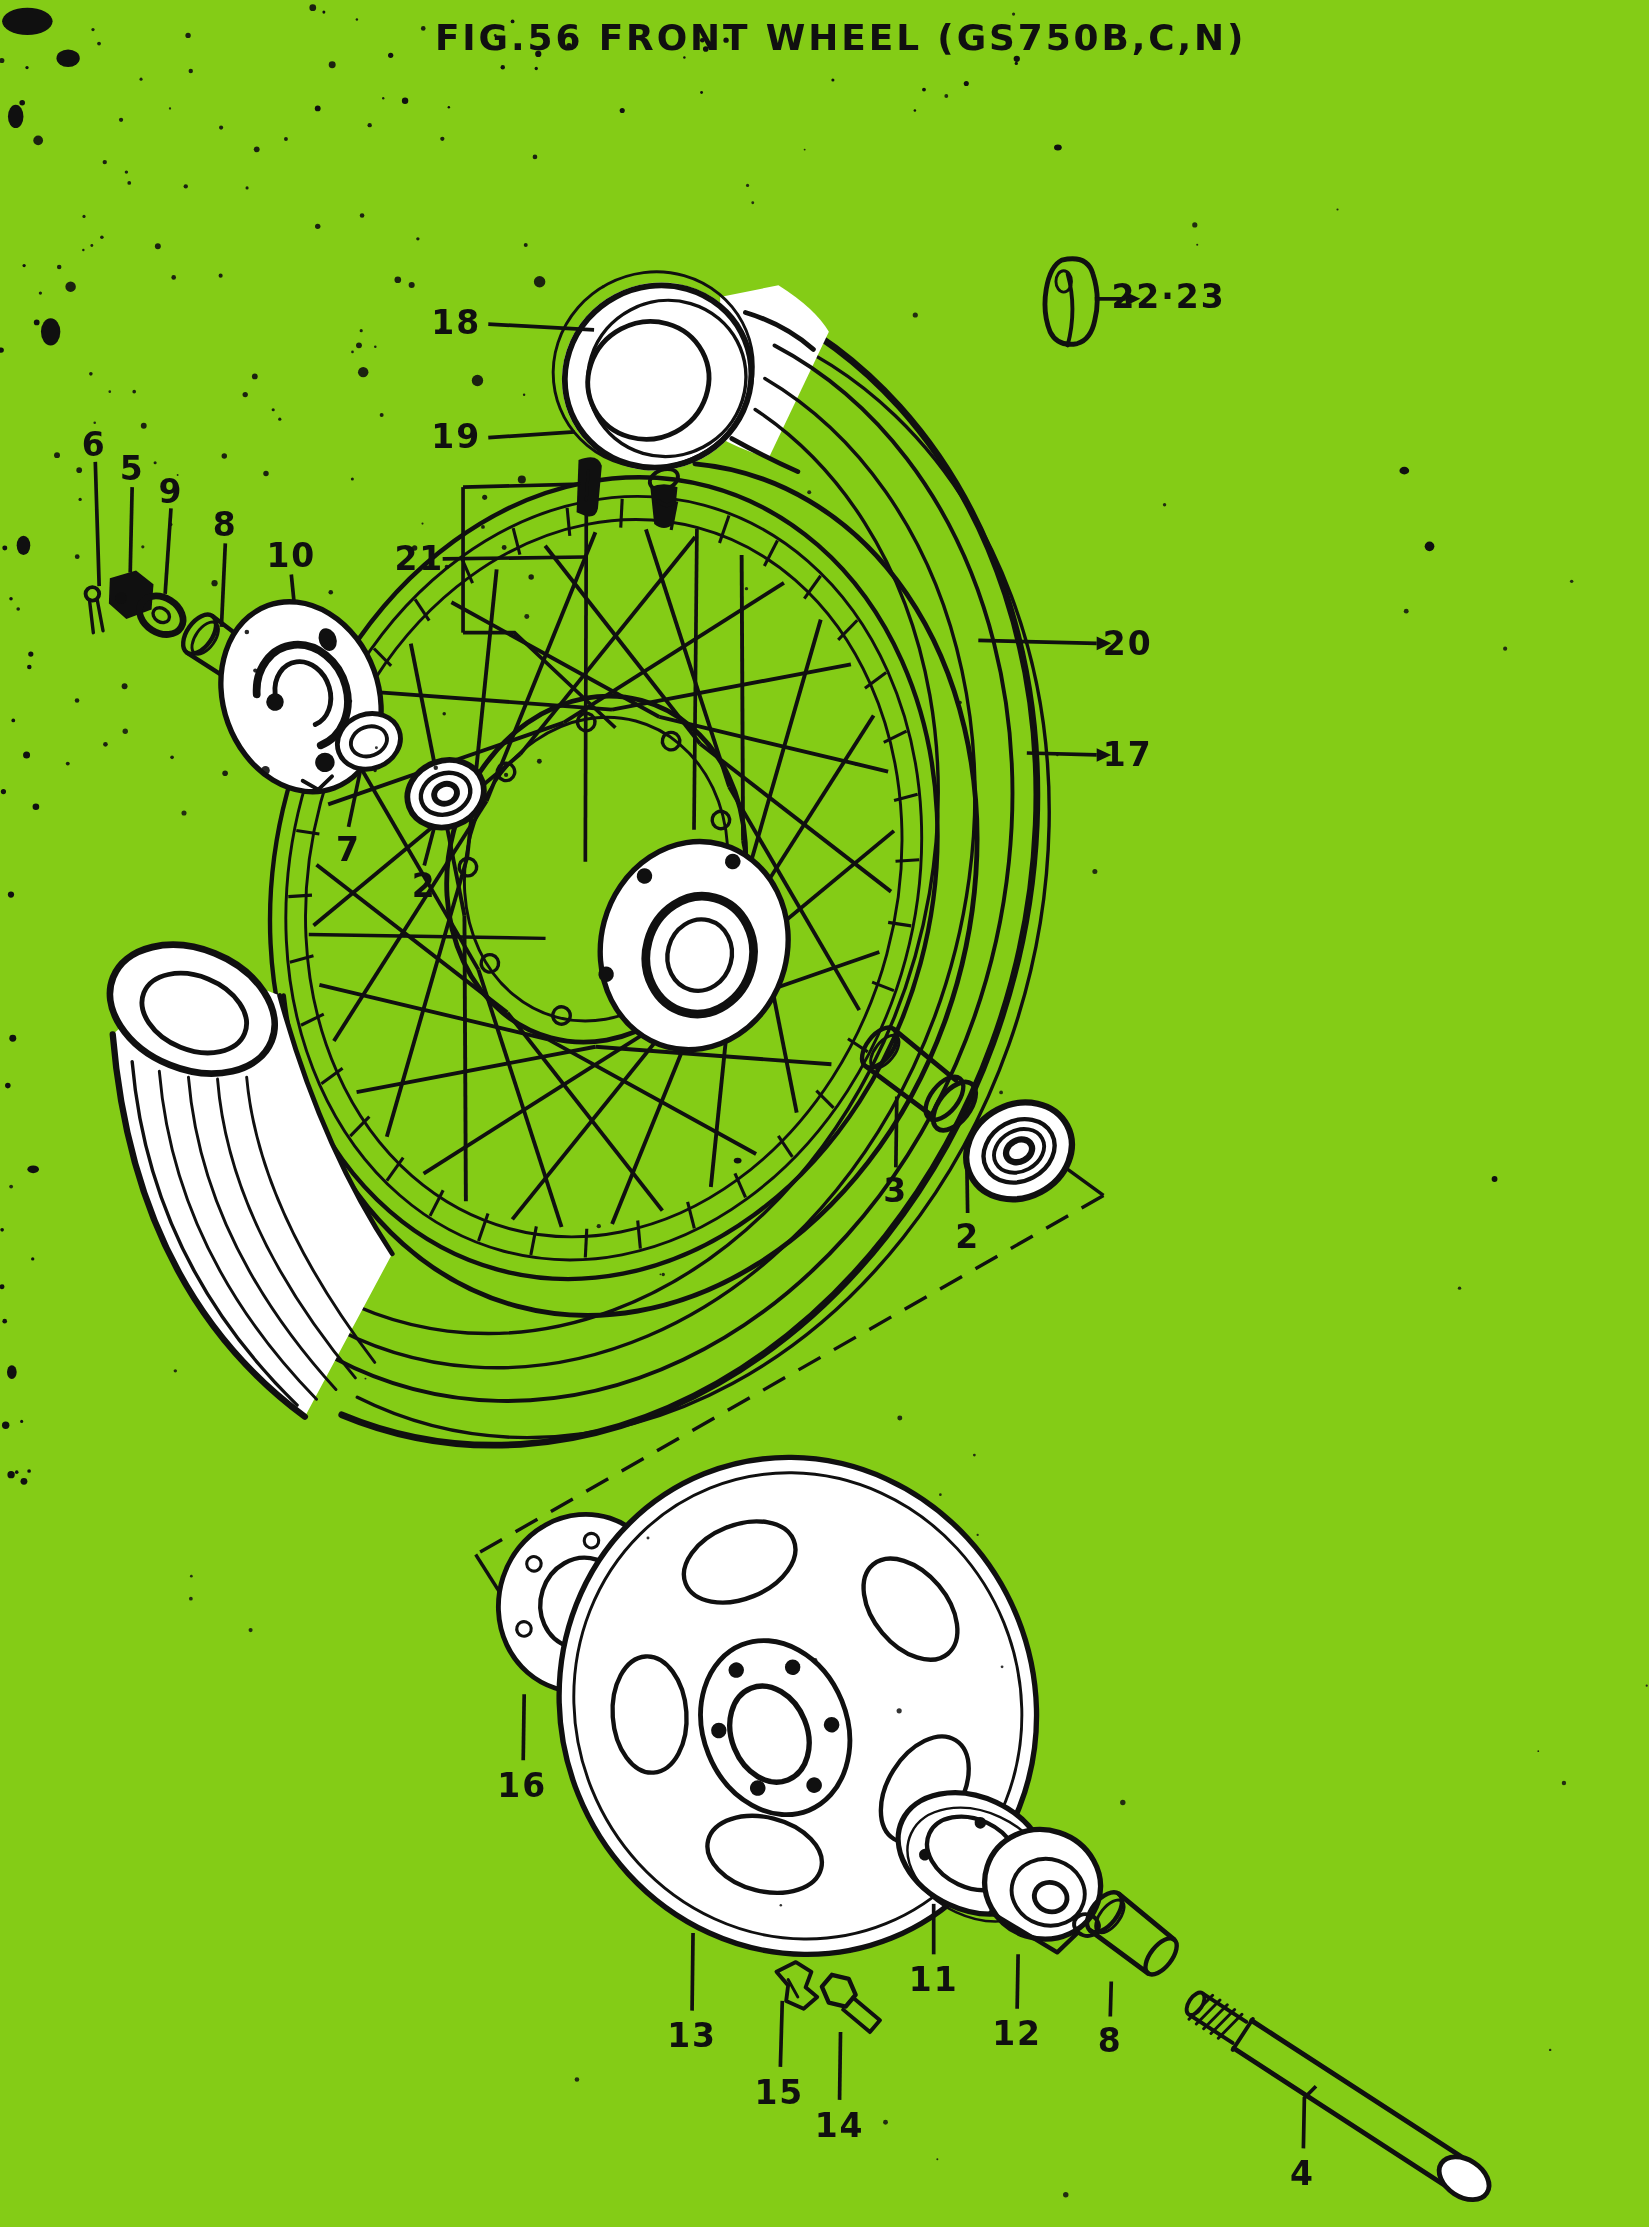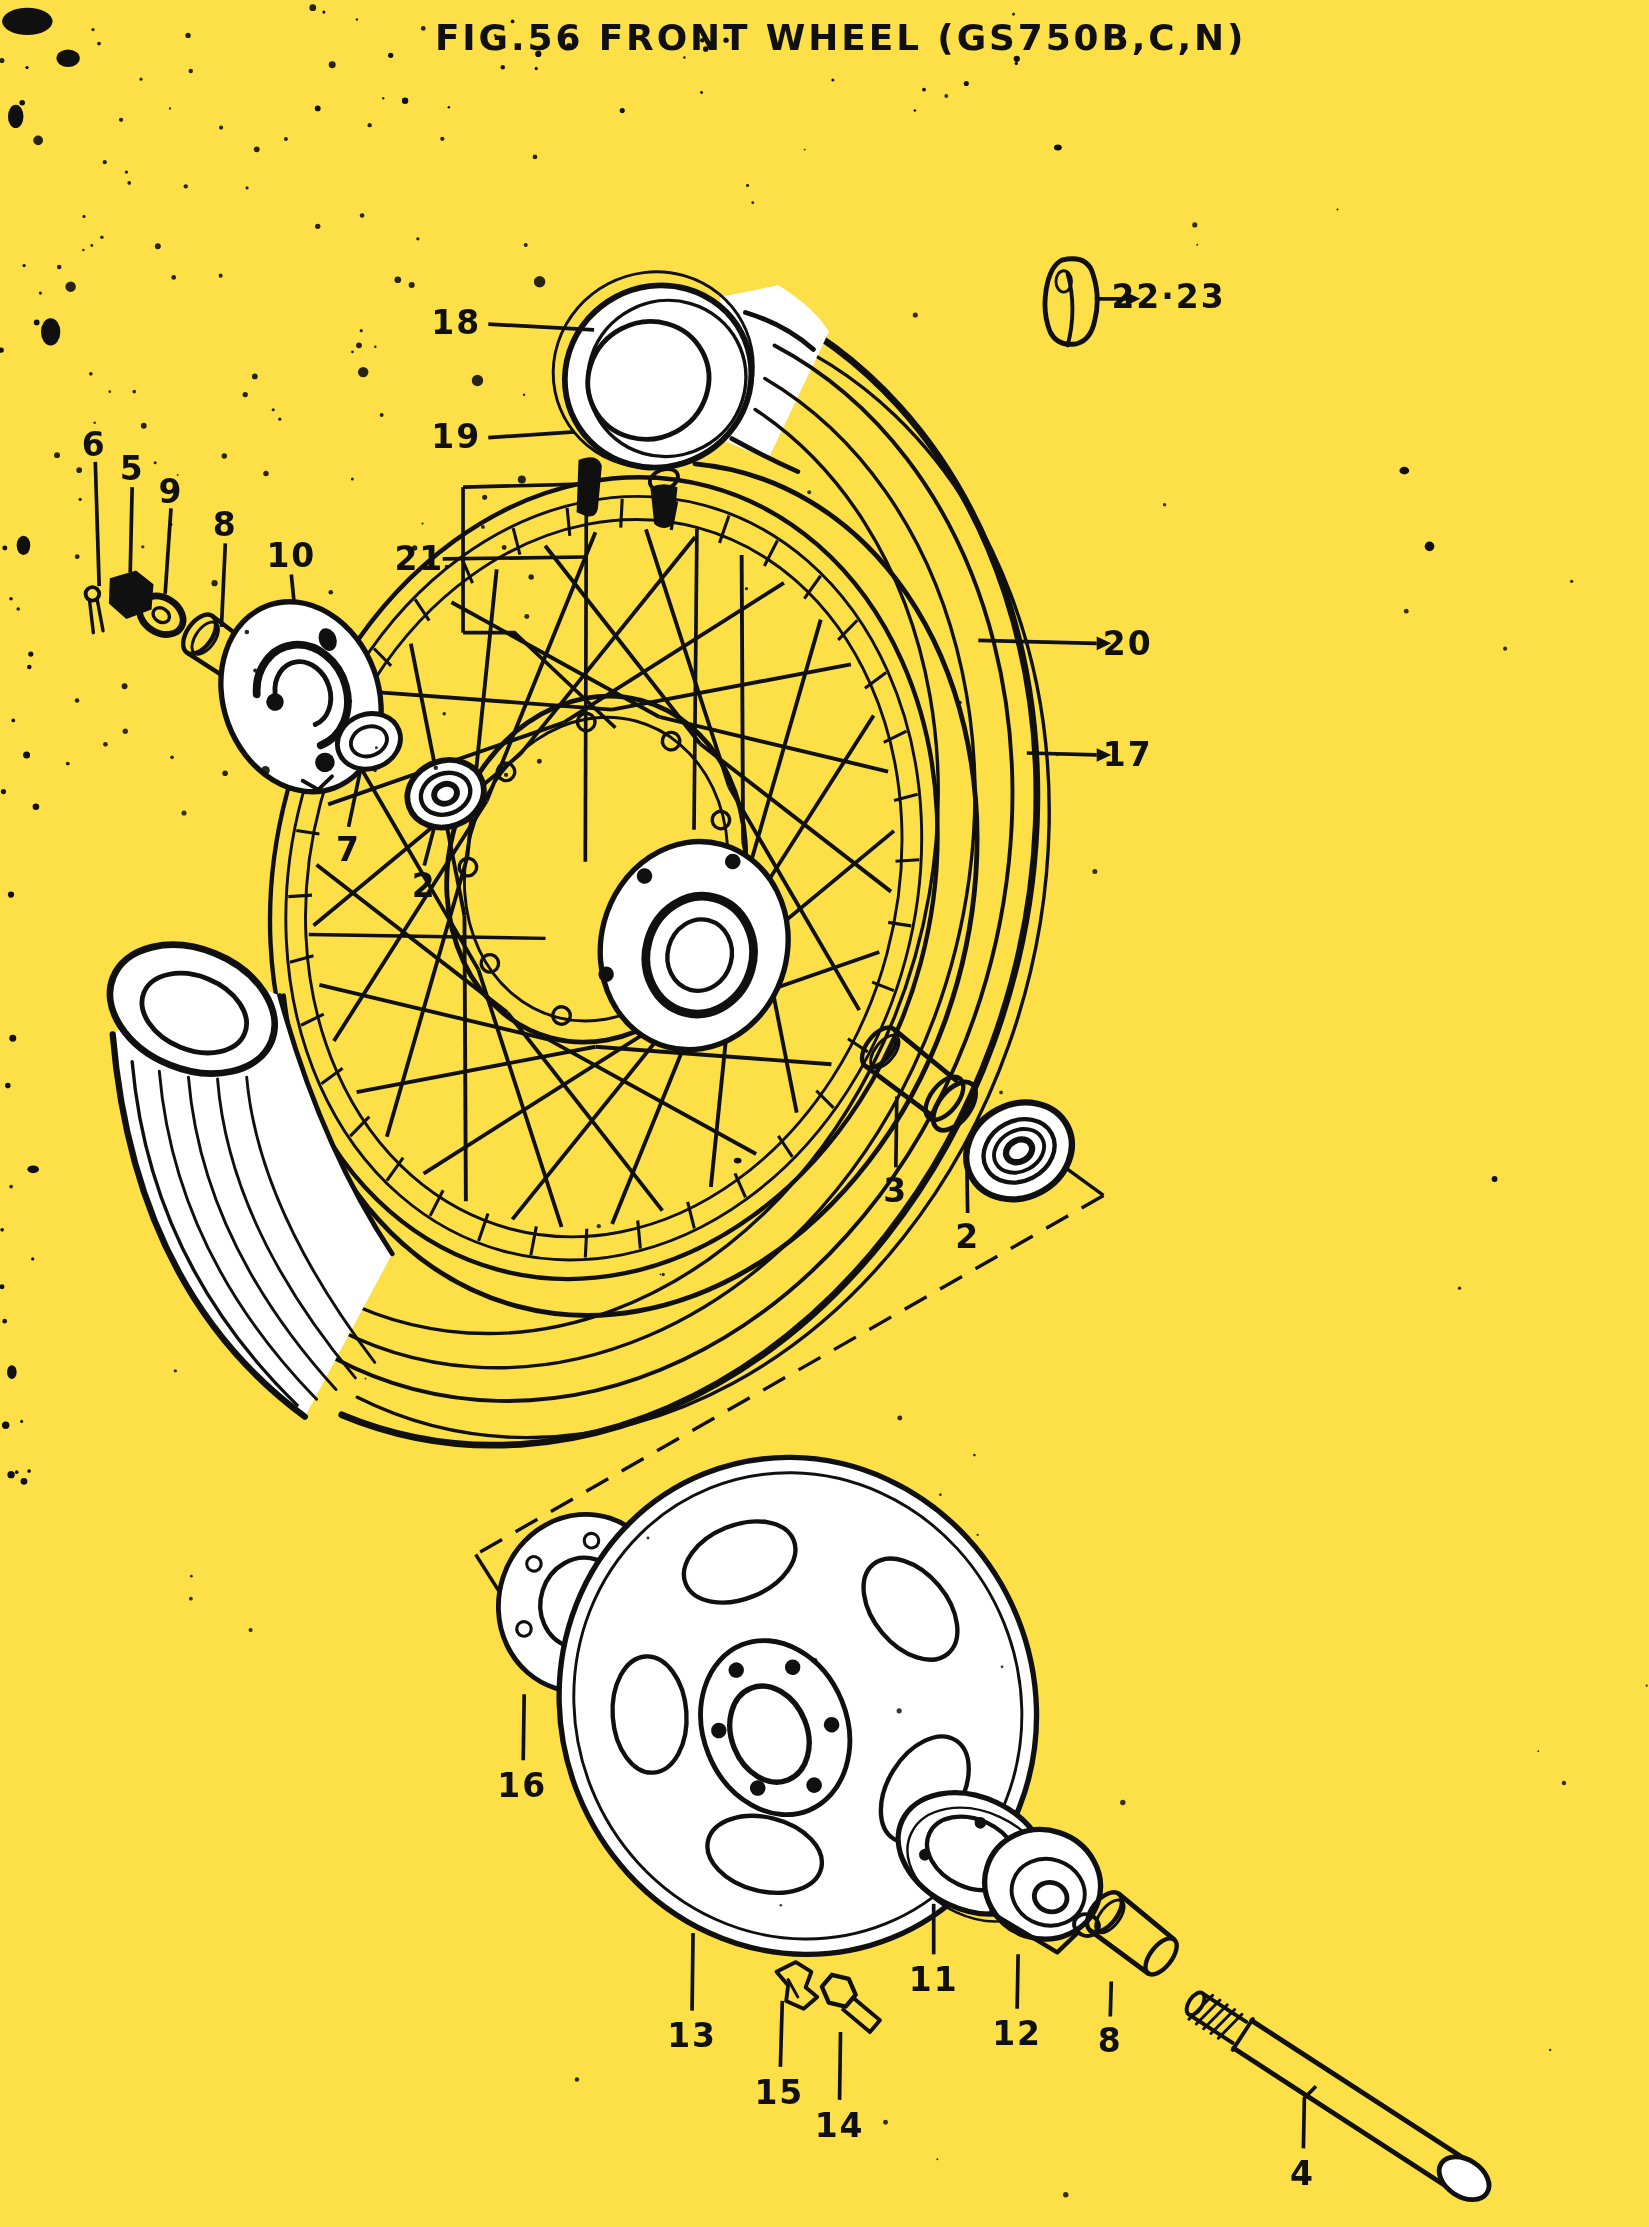--- a/index.html
+++ b/index.html
@@ -1,16 +1,16 @@
 <!DOCTYPE html>
 <html><head>
 <meta charset="utf-8">
 <style>
   html,body{margin:0;padding:0;background:#e8e8e4;}
-  .page{position:relative;width:1650px;height:2227px;background:#fde047;overflow:hidden;margin:0 auto;}
+  .page{position:relative;width:1650px;height:2227px;background:#84cc16;overflow:hidden;margin:0 auto;}
   svg{display:block;position:absolute;inset:0;}
   .ink{stroke:#101010;fill:none;stroke-linecap:round;stroke-linejoin:round;}
   .fill-ink{fill:#101010;stroke:none;}
   .fill-paper{fill:#ffffff;}
   text.callout{
     font-family:"DejaVu Sans", sans-serif;font-weight:700;font-size:34px;
     fill:#101010;letter-spacing:2px;text-anchor:middle;dominant-baseline:central;
   }
   text.title{
     font-family:"DejaVu Sans", sans-serif;font-weight:700;font-size:37px;

